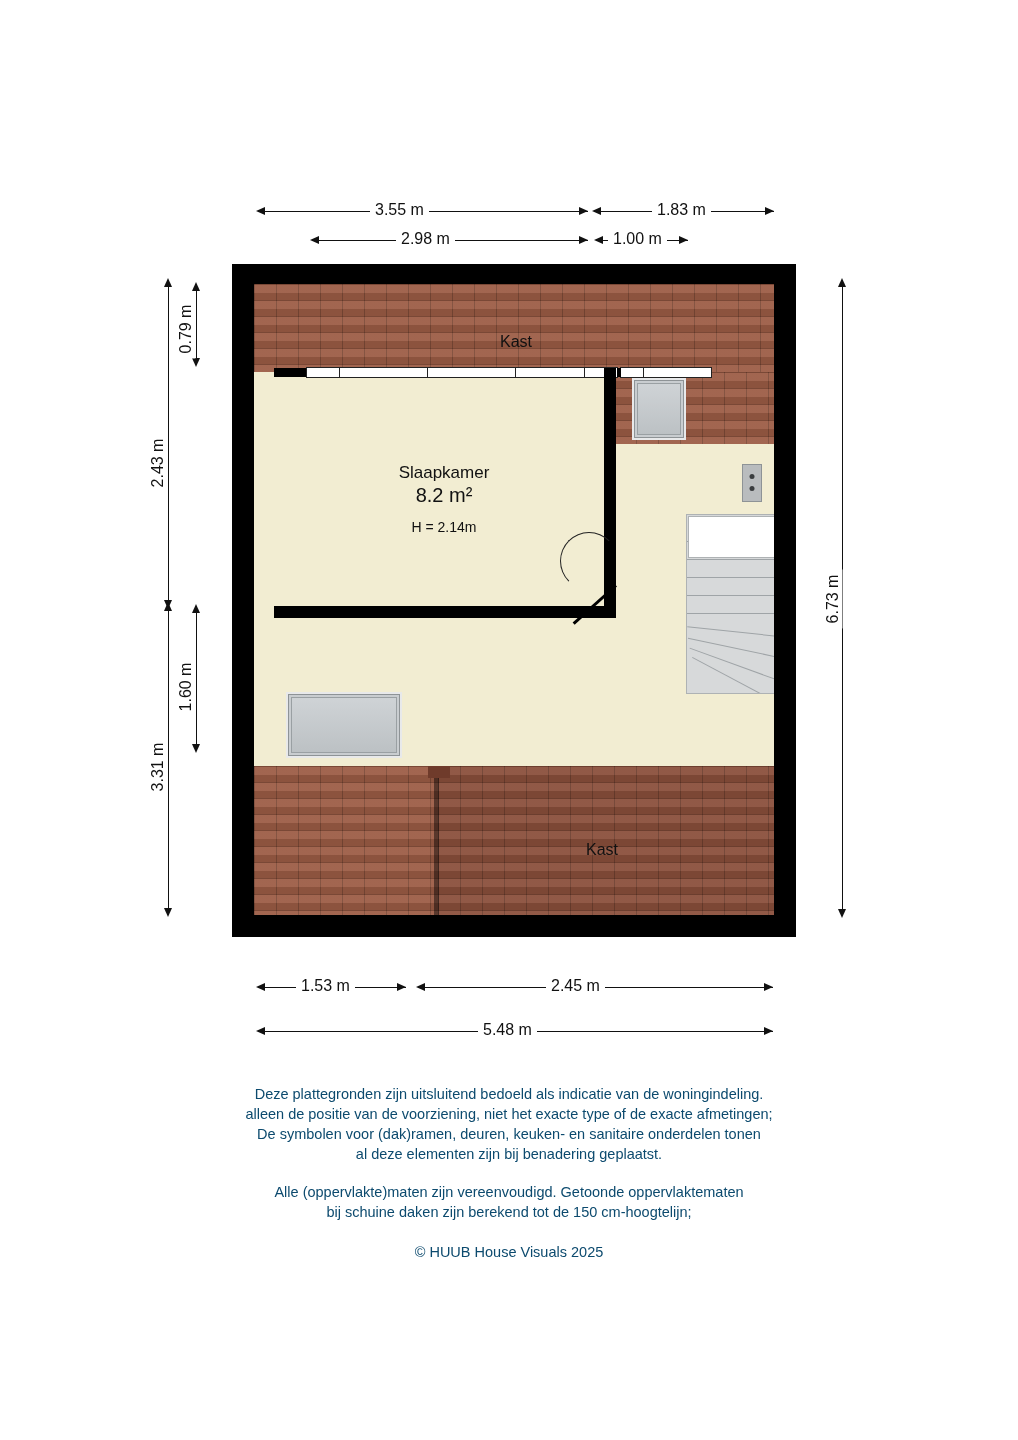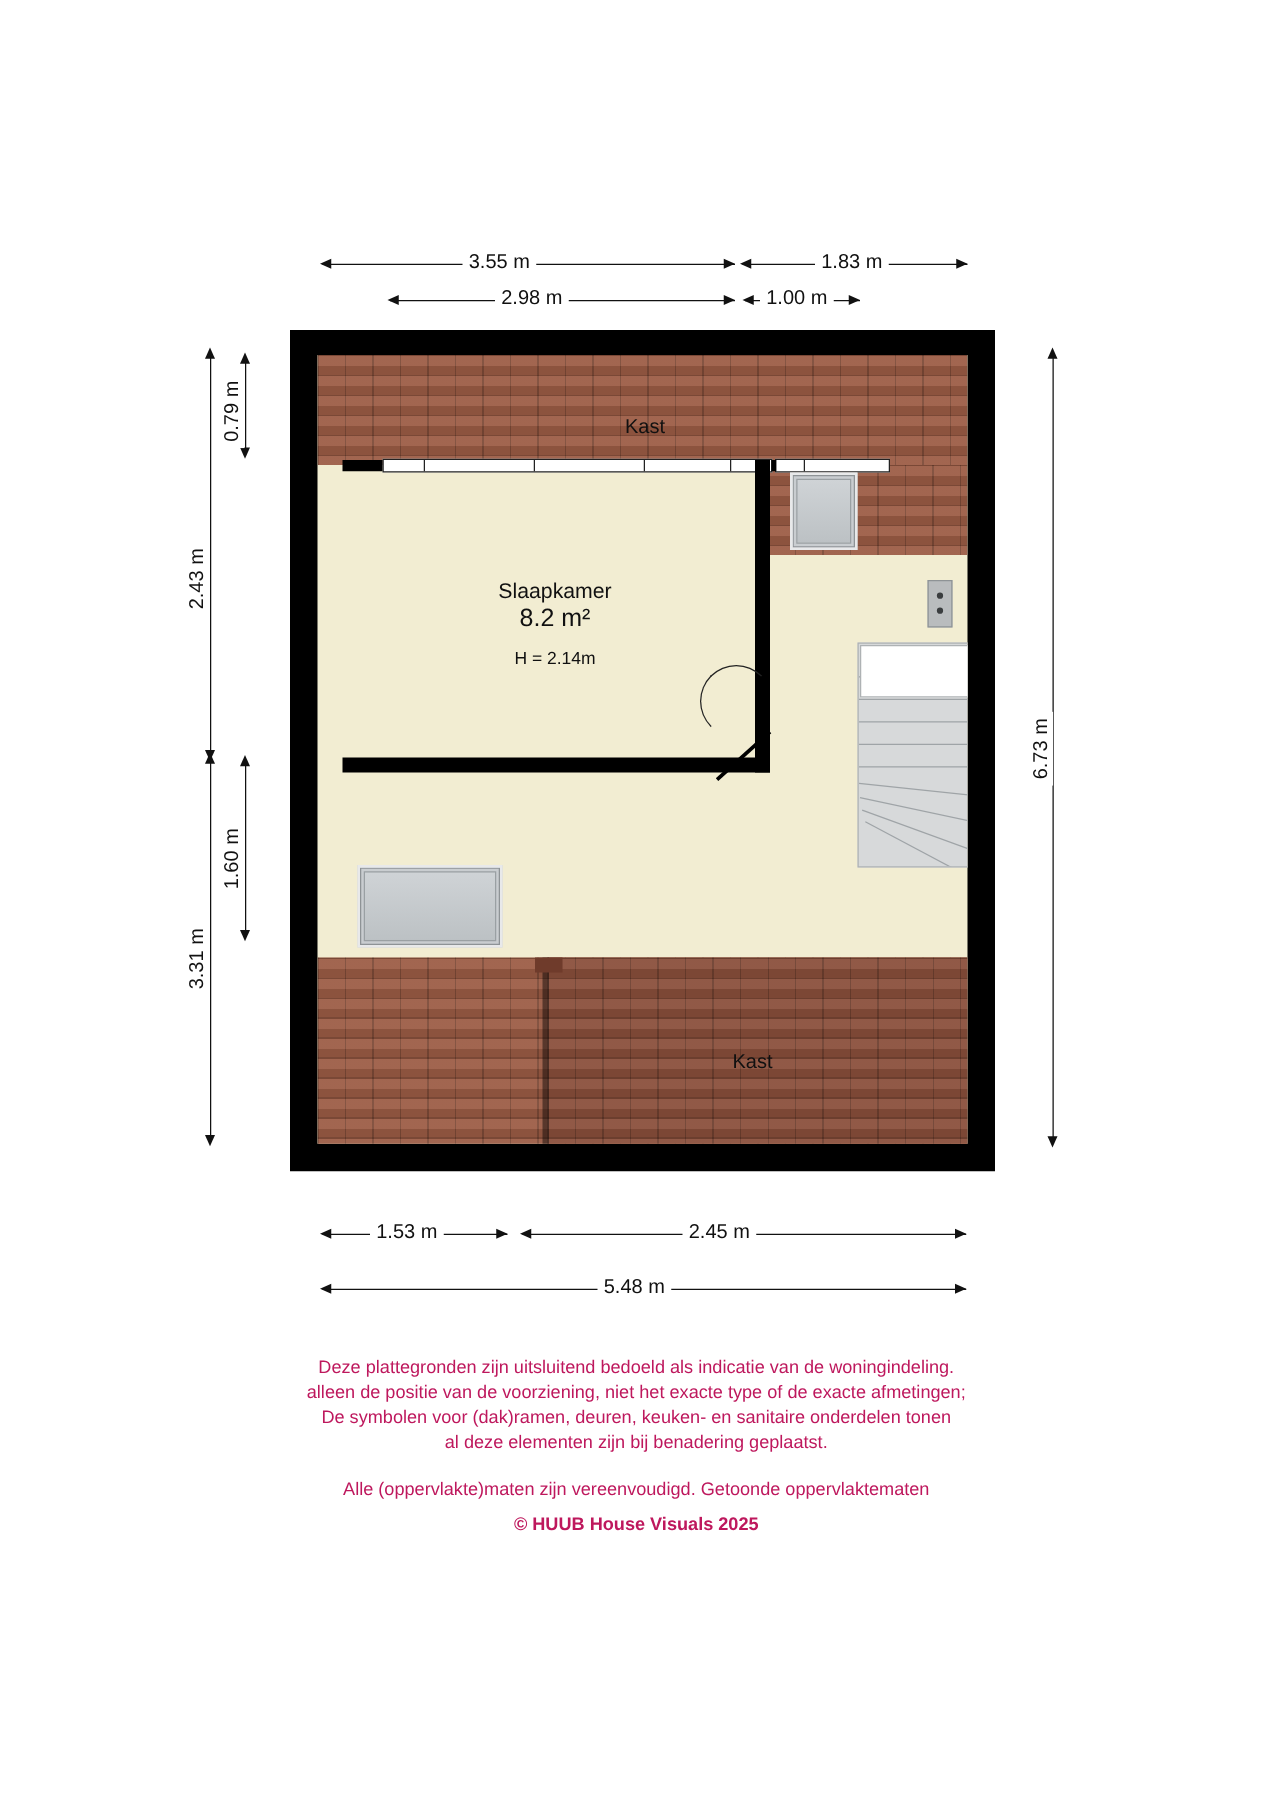--- a/index.html
+++ b/index.html
@@ -196,25 +196,25 @@
 
   
   #footer {
     position: absolute;
     left: 0;
     top: 1084px;
     width: 1018px;
     text-align: center;
     font-size: 14.5px;
     line-height: 20px;
-    color: #be185d;
+    color: #0c4a6e;
   }
   #footer p { margin: 0; }
   #footer .gap { height: 18px; }
-  #footer .copy { margin-top: 8px; font-weight: bold; }
+  #footer .copy { margin-top: 20px; }
 </style>
 </head>
 <body>
 
 <div class="abs">
 
   <div class="hline" style="left:258px; top:211px; width:330px;"></div>
   <div class="arrow arrow-l" style="left:256px; top:207px;"></div>
   <div class="arrow arrow-r" style="left:579px; top:207px;"></div>
   <div class="dim-label" style="left:370px; top:201px;">3.55 m</div>
@@ -367,14 +367,15 @@
   <div class="dim-label" style="left:478px; top:1021px;">5.48 m</div>
 </div>
 
 <div id="footer">
   <p>Deze plattegronden zijn uitsluitend bedoeld als indicatie van de woningindeling.</p>
   <p>alleen de positie van de voorziening, niet het exacte type of de exacte afmetingen;</p>
   <p>De symbolen voor (dak)ramen, deuren, keuken- en sanitaire onderdelen tonen</p>
   <p>al deze elementen zijn bij benadering geplaatst.</p>
   <div class="gap"></div>
   <p>Alle (oppervlakte)maten zijn vereenvoudigd. Getoonde oppervlaktematen</p>
+  <p>bij schuine daken zijn berekend tot de 150 cm-hoogtelijn;</p>
   <p class="copy">© HUUB House Visuals 2025</p>
 </div>
 
 </body></html>

